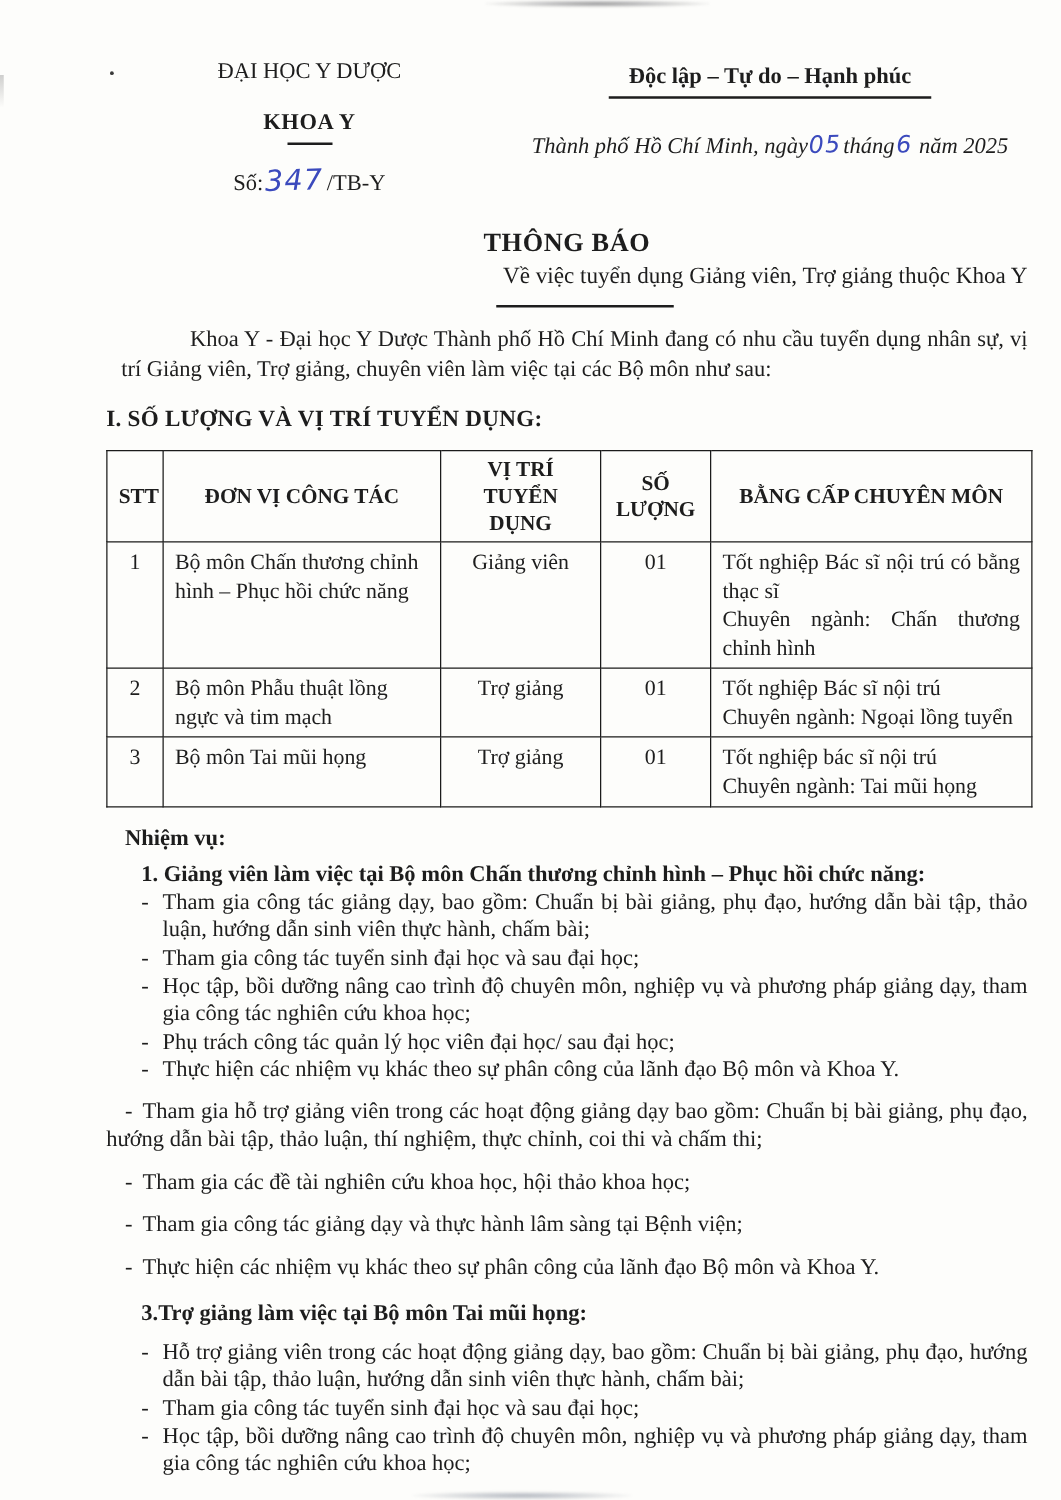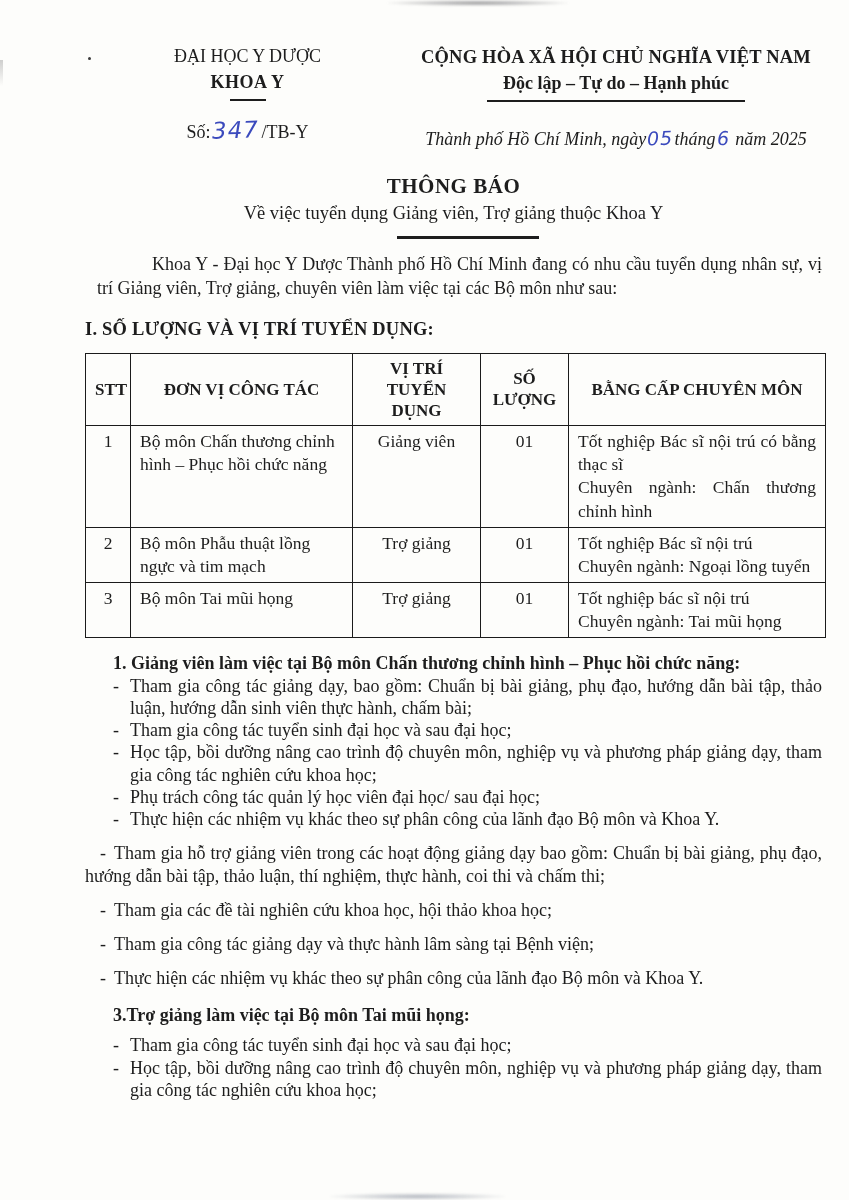--- a/index.html
+++ b/index.html
@@ -29,39 +29,39 @@
     position:absolute;top:57px;left:88px;width:3px;height:3px;border-radius:50%;
     background:#3a3a3a;
   }
   .edge-mark{
     position:absolute;top:60px;left:0;width:3px;height:26px;
     background:linear-gradient(rgba(120,120,120,.35),rgba(120,120,120,0));
   }
   
   .hdr{display:flex;align-items:flex-start;}
   .hdr-left{width:325px;text-align:center;line-height:1.18;font-size:18px;}
-  .hdr-left .org-bold{font-weight:bold;margin-top:5px;letter-spacing:.5px;}
+  .hdr-left .org-bold{font-weight:bold;margin-top:20px;letter-spacing:.5px;}
   .rule-small{width:36px;height:2px;background:#1d1d1d;margin:6px auto 0;}
   .so-line{margin-top:18px;font-size:18px;}
   .hand{
     font-family:"DejaVu Sans",sans-serif;
     color:#3b4abd;font-style:italic;display:inline-block;
     transform:rotate(-2deg);letter-spacing:1px;
   }
   .hand-so{font-size:23px;line-height:1;margin:0 3px 0 1px;}
   .hand-date{font-size:19px;line-height:1;margin:0 1px;}
   .hdr-right{flex:1;text-align:center;line-height:1.25;}
   .hdr-right .nat1{font-weight:bold;font-size:18.5px;letter-spacing:.2px;}
   .hdr-right .nat2{font-weight:bold;font-size:18px;margin-top:3px;}
   .rule-right{width:258px;height:2px;background:#1d1d1d;margin:5px auto 0;}
   .date-line{margin-top:26px;font-style:italic;font-size:18px;}
   
   .title-block{text-align:center;margin-top:24px;}
   .doc-title{font-weight:bold;font-size:21px;letter-spacing:.5px;}
-  .doc-subtitle{font-size:18.5px;margin-top:4px;}
+  .doc-subtitle{font-size:18.5px;margin-top:4px;text-align:right;}
   .rule-title{width:142px;height:2.5px;background:#1d1d1d;margin:12px auto 0;transform:translateX(14px);}
   
   .intro{
     margin-top:14px;font-size:18px;line-height:1.33;
     text-align:justify;text-indent:55px;margin-left:12px;
   }
   .sec-heading{font-weight:bold;font-size:18.5px;margin-top:16px;letter-spacing:.2px;}
   
   table.rec{
     border-collapse:collapse;margin-top:13px;width:740px;table-layout:fixed;
@@ -104,21 +104,20 @@
   <div class="hdr">
     <div class="hdr-left">
       <div>ĐẠI HỌC Y DƯỢC</div>
       <div class="org-bold">KHOA Y</div>
       <div class="rule-small"></div>
       <div class="so-line">
         <span>Số:</span><span class="hand hand-so">347</span><span>/TB-Y</span>
       </div>
     </div>
     <div class="hdr-right">
-      <div class="nat1">CỘNG HÒA XÃ HỘI CHỦ NGHĨA VIỆT NAM</div>
       <div class="nat2">Độc lập – Tự do – Hạnh phúc</div>
       <div class="rule-right"></div>
       <div class="date-line">
         <span>Thành phố Hồ Chí Minh, ngày</span><span class="hand hand-date">05</span><span>tháng</span><span class="hand hand-date">6</span> <span>năm 2025</span>
       </div>
     </div>
   </div>
 
   <div class="title-block">
     <div class="doc-title">THÔNG BÁO</div>
@@ -175,32 +174,34 @@
         <td class="c-qty">01</td>
         <td>
           <div class="qual-line">Tốt nghiệp bác sĩ nội trú</div>
           <div class="qual-line">Chuyên ngành: Tai mũi họng</div>
         </td>
       </tr>
     </tbody>
   </table>
 
   <div class="duties">
+    <div class="duties-heading">Nhiệm vụ:</div>
 
     <div class="group-title">1. Giảng viên làm việc tại Bộ môn Chấn thương chỉnh hình – Phục hồi chức năng:</div>
     <div class="bullet"><span class="dash">-</span><span>Tham gia công tác giảng dạy, bao gồm: Chuẩn bị bài giảng, phụ đạo, hướng dẫn bài tập, thảo luận, hướng dẫn sinh viên thực hành, chấm bài;</span></div>
     <div class="bullet"><span class="dash">-</span><span>Tham gia công tác tuyển sinh đại học và sau đại học;</span></div>
     <div class="bullet"><span class="dash">-</span><span>Học tập, bồi dưỡng nâng cao trình độ chuyên môn, nghiệp vụ và phương pháp giảng dạy, tham gia công tác nghiên cứu khoa học;</span></div>
     <div class="bullet"><span class="dash">-</span><span>Phụ trách công tác quản lý học viên đại học/ sau đại học;</span></div>
     <div class="bullet"><span class="dash">-</span><span>Thực hiện các nhiệm vụ khác theo sự phân công của lãnh đạo Bộ môn và Khoa Y.</span></div>
 
-    <div class="bullet loose"><span class="dash">-</span><span>Tham gia hỗ trợ giảng viên trong các hoạt động giảng dạy bao gồm: Chuẩn bị bài giảng, phụ đạo, hướng dẫn bài tập, thảo luận, thí nghiệm, thực hành, coi thi và chấm thi;</span></div>
+    <div class="bullet loose"><span class="dash">-</span><span>Tham gia hỗ trợ giảng viên trong các hoạt động giảng dạy bao gồm: Chuẩn bị bài giảng, phụ đạo, hướng dẫn bài tập, thảo luận, thí nghiệm, thực chỉnh, coi thi và chấm thi;</span></div>
     <div class="bullet loose"><span class="dash">-</span><span>Tham gia các đề tài nghiên cứu khoa học, hội thảo khoa học;</span></div>
     <div class="bullet loose"><span class="dash">-</span><span>Tham gia công tác giảng dạy và thực hành lâm sàng tại Bệnh viện;</span></div>
     <div class="bullet loose"><span class="dash">-</span><span>Thực hiện các nhiệm vụ khác theo sự phân công của lãnh đạo Bộ môn và Khoa Y.</span></div>
 
     <div class="group-title g3">3.Trợ giảng làm việc tại Bộ môn Tai mũi họng:</div>
+    <div class="bullet"><span class="dash">-</span><span>Hỗ trợ giảng viên trong các hoạt động giảng dạy, bao gồm: Chuẩn bị bài giảng, phụ đạo, hướng dẫn bài tập, thảo luận, hướng dẫn sinh viên thực hành, chấm bài;</span></div>
     <div class="bullet"><span class="dash">-</span><span>Tham gia công tác tuyển sinh đại học và sau đại học;</span></div>
     <div class="bullet"><span class="dash">-</span><span>Học tập, bồi dưỡng nâng cao trình độ chuyên môn, nghiệp vụ và phương pháp giảng dạy, tham gia công tác nghiên cứu khoa học;</span></div>
 
   </div>
 
 </div>
 
 </body></html>

